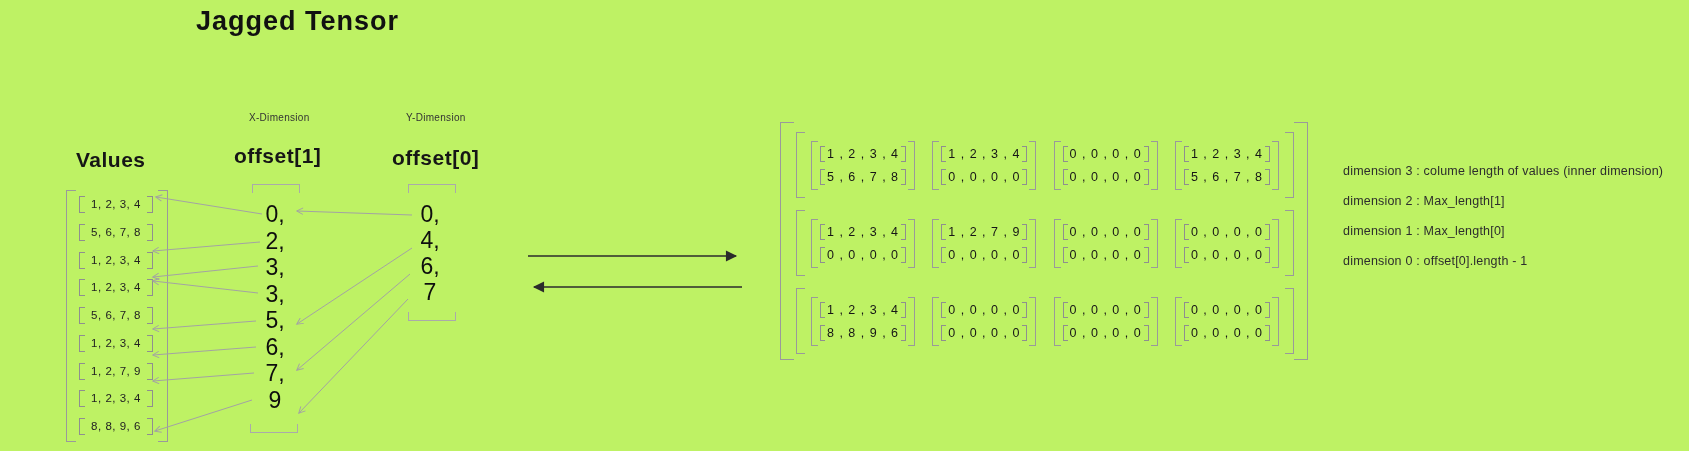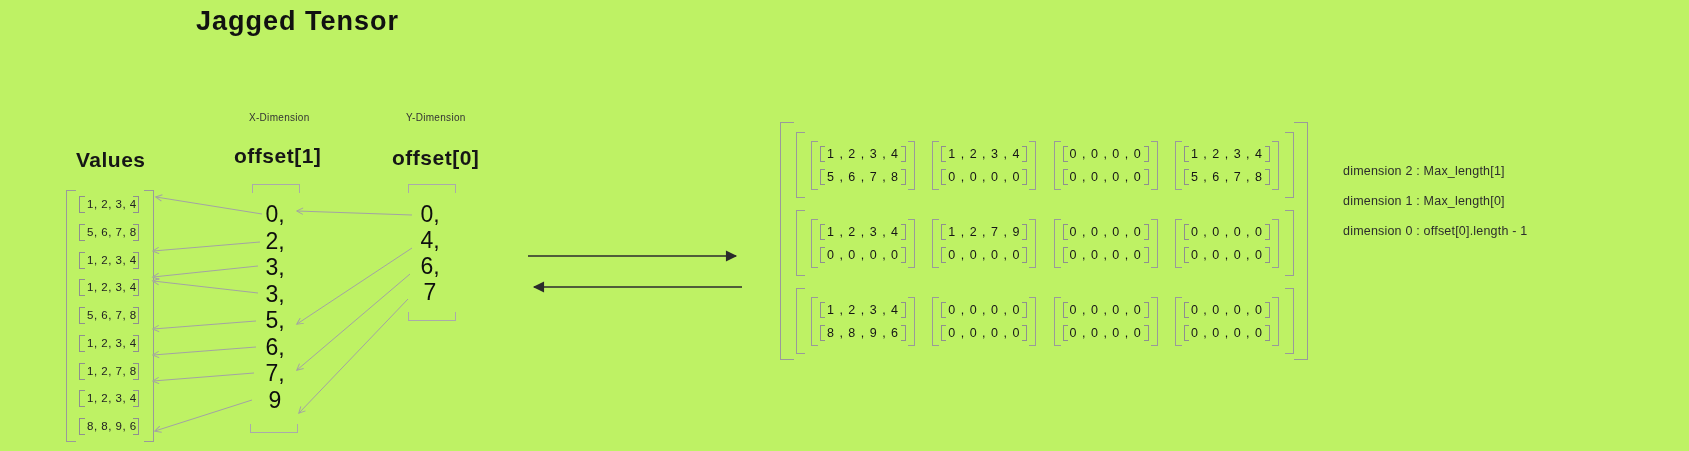--- a/index.html
+++ b/index.html
@@ -15,21 +15,21 @@
   .dim-label{font-size:10px;color:#333;letter-spacing:.3px;}
 
   
   .sq{position:relative;padding:0 8px;white-space:nowrap;}
   .sq::before,.sq::after{content:"";position:absolute;top:0;bottom:0;width:5px;
       border:1.2px solid #8f8f8f;}
   .sq::before{left:0;border-right:none;}
   .sq::after{right:0;border-left:none;}
 
   
-  .values-box{left:66px;top:190px;width:88px;height:252px;}
+  .values-box{left:66px;top:190px;width:102px;height:252px;}
   .bigbrk{position:absolute;top:0;bottom:0;width:9px;}
   .bigbrk.l{left:0;border:1.4px solid #9a9a9a;border-right:none;}
   .bigbrk.r{right:0;border:1.4px solid #9a9a9a;border-left:none;}
   .vrows{position:absolute;left:13px;right:15px;top:6px;bottom:7px;
          display:flex;flex-direction:column;justify-content:space-between;}
   .vrow{font-size:11.5px;line-height:17px;height:17px;text-align:center;color:#222;
         letter-spacing:.5px;}
 
   
   .o-col{display:flex;flex-direction:column;width:60px;text-align:center;}
@@ -89,21 +89,21 @@
   <div class="abs values-box">
     <span class="bigbrk l"></span>
     <span class="bigbrk r"></span>
     <div class="vrows">
       <div class="vrow sq">1, 2, 3, 4</div>
       <div class="vrow sq">5, 6, 7, 8</div>
       <div class="vrow sq">1, 2, 3, 4</div>
       <div class="vrow sq">1, 2, 3, 4</div>
       <div class="vrow sq">5, 6, 7, 8</div>
       <div class="vrow sq">1, 2, 3, 4</div>
-      <div class="vrow sq">1, 2, 7, 8</div>
+      <div class="vrow sq">1, 2, 7, 9</div>
       <div class="vrow sq">1, 2, 3, 4</div>
       <div class="vrow sq">8, 8, 9, 6</div>
     </div>
   </div>
 
   <div class="abs tick top" style="left:252px;top:184px;"></div>
   <div class="abs o-col off1-col">
     <div class="o-item">0,</div>
     <div class="o-item">2,</div>
     <div class="o-item">3,</div>
@@ -181,20 +181,21 @@
       </div>
       <div class="cell">
         <div class="mrow">0 , 0 , 0 , 0</div>
         <div class="mrow">0 , 0 , 0 , 0</div>
       </div>
     </div>
 
   </div>
 
   <div class="abs annotations">
+    <div class="ann">dimension 3 : colume length of values (inner dimension)</div>
     <div class="ann">dimension 2 : Max_length[1]</div>
     <div class="ann">dimension 1 : Max_length[0]</div>
     <div class="ann">dimension 0 : offset[0].length - 1</div>
   </div>
 
   <svg class="overlay">
     <defs>
       <marker id="mgray" viewBox="0 0 10 10" refX="8.5" refY="5" markerWidth="9" markerHeight="8" orient="auto-start-reverse">
         <path d="M1,1 L9,5 L1,9" fill="none" stroke="#a3a3a3" stroke-width="1.2"></path>
       </marker>

